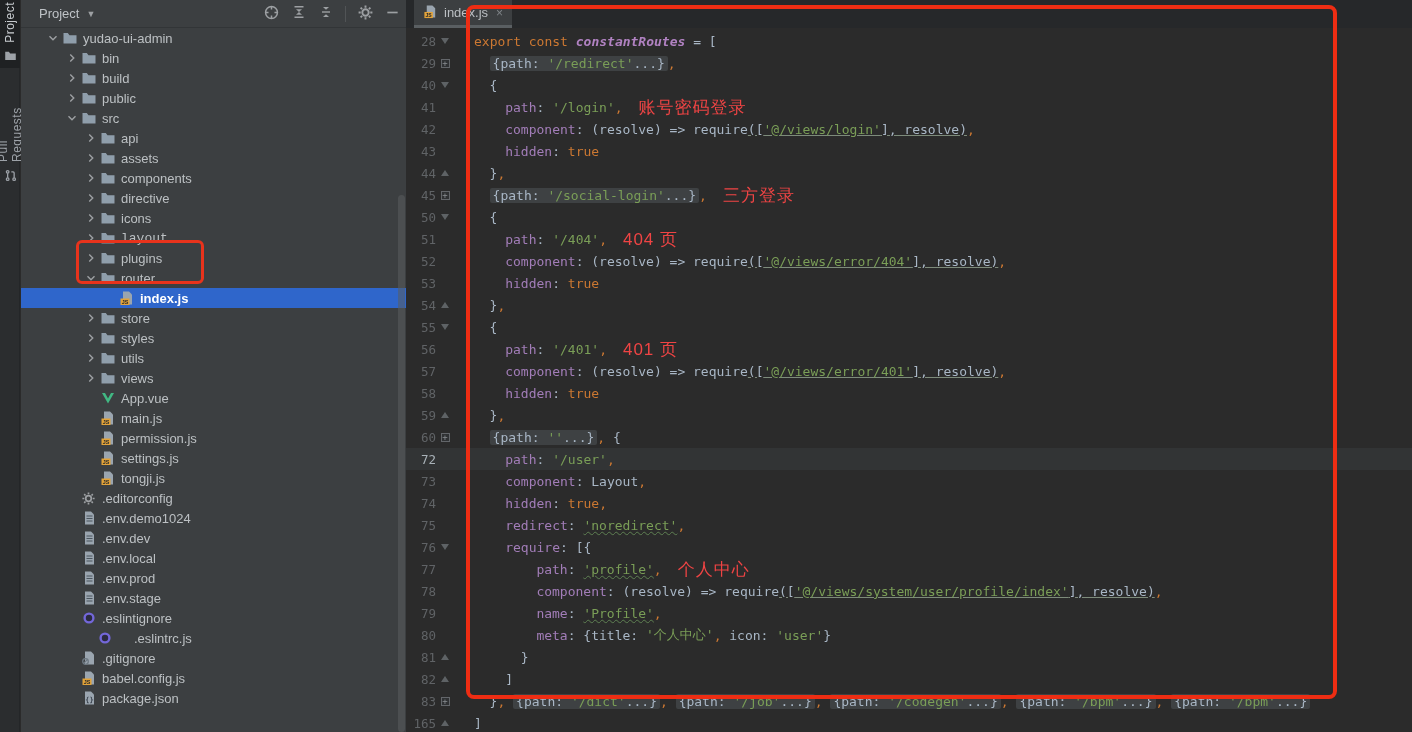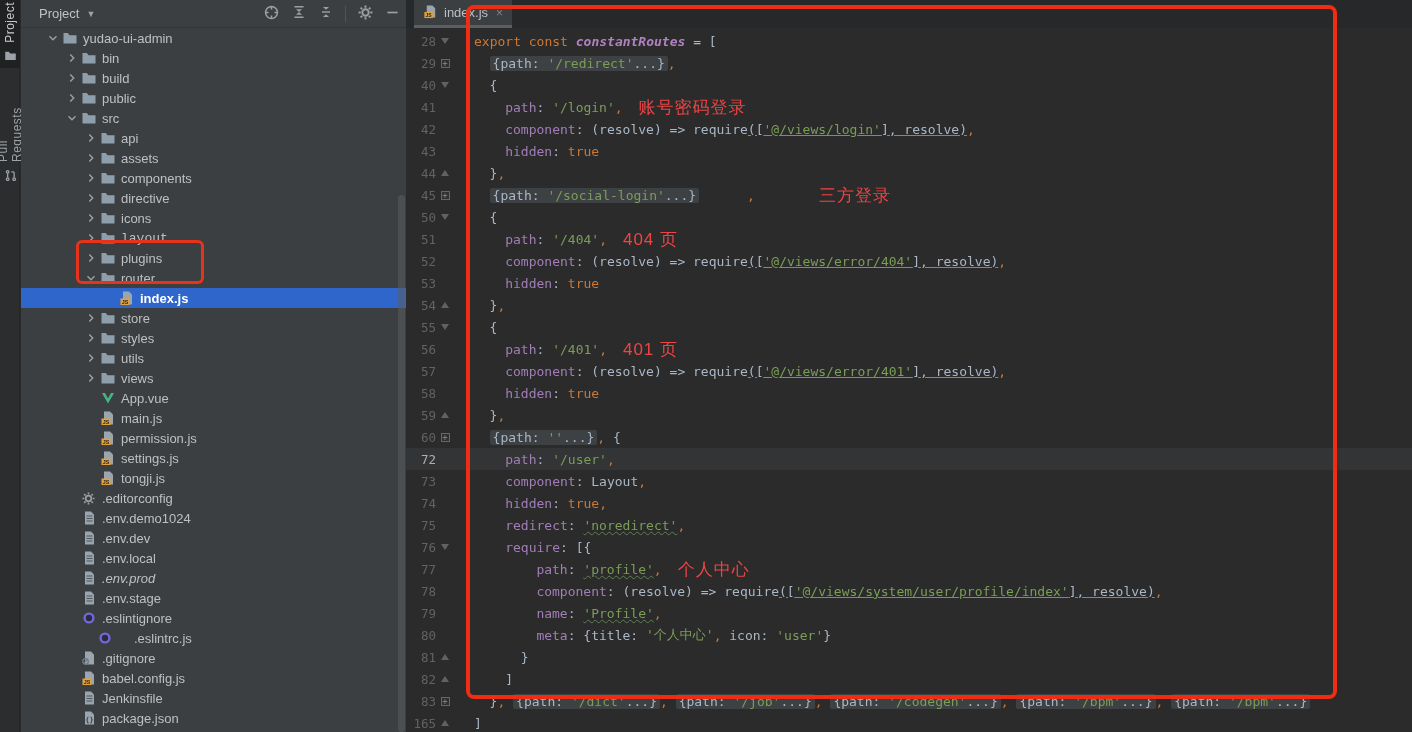--- a/index.html
+++ b/index.html
@@ -445,21 +445,21 @@
         <div class="trow" style="padding-left: 43px;">
           <span class="chev"></span>
           <span class="ticon">
             <svg width="16" height="16" viewBox="0 0 16 16">
               <path d="M4 1.5 H10 L13 4.5 V14.5 H4 Z" fill="#9AA5AF"></path>
               <path d="M5.5 6 H11.5 M5.5 8.5 H11.5 M5.5 11 H11.5" stroke="#4B565F" stroke-width="1.2"></path>
             </svg>
           </span>
           <span>.env.local</span>
         </div>
-        <div class="trow" style="padding-left: 43px; font-style: italic;">
+        <div class="trow" style="padding-left: 43px;">
           <span class="chev"></span>
           <span class="ticon">
             <svg width="16" height="16" viewBox="0 0 16 16">
               <path d="M4 1.5 H10 L13 4.5 V14.5 H4 Z" fill="#9AA5AF"></path>
               <path d="M5.5 6 H11.5 M5.5 8.5 H11.5 M5.5 11 H11.5" stroke="#4B565F" stroke-width="1.2"></path>
             </svg>
           </span>
           <span>.env.prod</span>
         </div>
         <div class="trow" style="padding-left: 43px;">
@@ -504,30 +504,20 @@
         <div class="trow" style="padding-left: 43px;">
           <span class="chev"></span>
           <span class="ticon">
             <svg width="16" height="16" viewBox="0 0 16 16">
               <path d="M4 1.5 H10 L13 4.5 V14.5 H4 Z" fill="#9AA5AF"></path>
               <rect x="1.5" y="8.5" width="9" height="6.5" fill="#E2A33A"></rect>
               <text x="6" y="13.6" font-size="5.4" font-weight="bold" fill="#23262A" text-anchor="middle" font-family="Liberation Sans, sans-serif">JS</text>
             </svg>
           </span>
           <span>babel.config.js</span>
-        </div>
-        <div class="trow" style="padding-left: 43px;">
-          <span class="chev"></span>
-          <span class="ticon">
-            <svg width="16" height="16" viewBox="0 0 16 16">
-              <path d="M4 1.5 H10 L13 4.5 V14.5 H4 Z" fill="#9AA5AF"></path>
-              <path d="M5.5 6 H11.5 M5.5 8.5 H11.5 M5.5 11 H11.5" stroke="#4B565F" stroke-width="1.2"></path>
-            </svg>
-          </span>
-          <span>Jenkinsfile</span>
         </div>
         <div class="trow" style="padding-left: 43px;">
           <span class="chev"></span>
           <span class="ticon">
             <svg width="16" height="16" viewBox="0 0 16 16">
               <path d="M4 1.5 H10 L13 4.5 V14.5 H4 Z" fill="#9AA5AF"></path>
               <text x="8.5" y="12" font-size="7" font-weight="bold" fill="#3C4550" text-anchor="middle" font-family="DejaVu Sans Mono, monospace">{}</text>
             </svg>
           </span>
           <span>package.json</span>
@@ -554,21 +544,21 @@
     </div>
     <div class="code-area" id="code-area">
         <div style="height: 2px;"></div>
         <div class="crow"><span class="lnum">28</span><span class="mkslot"><span class="mk-down"></span></span><div class="ct" style="padding-left: 20px;"><span class="tk">export const </span><span class="tn">constantRoutes</span><span class="tw"> = [</span></div></div>
         <div class="crow"><span class="lnum">29</span><span class="mkslot"><span class="mk-plus">+</span></span><div class="ct" style="padding-left: 35.6px;"><span class="chip"><span class="tw">{path: </span><span class="ts">'/redirect'</span><span class="tw">...}</span></span><span class="tk">,</span></div></div>
         <div class="crow"><span class="lnum">40</span><span class="mkslot"><span class="mk-down"></span></span><div class="ct" style="padding-left: 35.6px;"><span class="tw">{</span></div></div>
         <div class="crow"><span class="lnum">41</span><span class="mkslot"></span><div class="ct" style="padding-left: 51.2px;"><span class="tp">path</span><span class="tw">: </span><span class="ts">'/login'</span><span class="tk">,</span><span class="ann">账号密码登录</span></div></div>
         <div class="crow"><span class="lnum">42</span><span class="mkslot"></span><div class="ct" style="padding-left: 51.2px;"><span class="tp">component</span><span class="tw">: (resolve) =&gt; require</span><span class="tw fu">([</span><span class="ts fu">'@/views/login'</span><span class="tw fu">], resolve)</span><span class="tk">,</span></div></div>
         <div class="crow"><span class="lnum">43</span><span class="mkslot"></span><div class="ct" style="padding-left: 51.2px;"><span class="tp">hidden</span><span class="tw">: </span><span class="tk">true</span></div></div>
         <div class="crow"><span class="lnum">44</span><span class="mkslot"><span class="mk-up"></span></span><div class="ct" style="padding-left: 35.6px;"><span class="tw">}</span><span class="tk">,</span></div></div>
-        <div class="crow"><span class="lnum">45</span><span class="mkslot"><span class="mk-plus">+</span></span><div class="ct" style="padding-left: 35.6px; gap: 48px;"><span class="chip"><span class="tw">{path: </span><span class="ts">'/social-login'</span><span class="tw">...}</span></span><span class="tk">,</span><span class="ann">三方登录</span></div></div>
+        <div class="crow"><span class="lnum">45</span><span class="mkslot"><span class="mk-plus">+</span></span><div class="ct" style="padding-left: 35.6px;"><span class="chip"><span class="tw">{path: </span><span class="ts">'/social-login'</span><span class="tw">...}</span></span><span class="tk">,</span><span class="ann">三方登录</span></div></div>
         <div class="crow"><span class="lnum">50</span><span class="mkslot"><span class="mk-down"></span></span><div class="ct" style="padding-left: 35.6px;"><span class="tw">{</span></div></div>
         <div class="crow"><span class="lnum">51</span><span class="mkslot"></span><div class="ct" style="padding-left: 51.2px;"><span class="tp">path</span><span class="tw">: </span><span class="ts">'/404'</span><span class="tk">,</span><span class="ann">404 页</span></div></div>
         <div class="crow"><span class="lnum">52</span><span class="mkslot"></span><div class="ct" style="padding-left: 51.2px;"><span class="tp">component</span><span class="tw">: (resolve) =&gt; require</span><span class="tw fu">([</span><span class="ts fu">'@/views/error/404'</span><span class="tw fu">], resolve)</span><span class="tk">,</span></div></div>
         <div class="crow"><span class="lnum">53</span><span class="mkslot"></span><div class="ct" style="padding-left: 51.2px;"><span class="tp">hidden</span><span class="tw">: </span><span class="tk">true</span></div></div>
         <div class="crow"><span class="lnum">54</span><span class="mkslot"><span class="mk-up"></span></span><div class="ct" style="padding-left: 35.6px;"><span class="tw">}</span><span class="tk">,</span></div></div>
         <div class="crow"><span class="lnum">55</span><span class="mkslot"><span class="mk-down"></span></span><div class="ct" style="padding-left: 35.6px;"><span class="tw">{</span></div></div>
         <div class="crow"><span class="lnum">56</span><span class="mkslot"></span><div class="ct" style="padding-left: 51.2px;"><span class="tp">path</span><span class="tw">: </span><span class="ts">'/401'</span><span class="tk">,</span><span class="ann">401 页</span></div></div>
         <div class="crow"><span class="lnum">57</span><span class="mkslot"></span><div class="ct" style="padding-left: 51.2px;"><span class="tp">component</span><span class="tw">: (resolve) =&gt; require</span><span class="tw fu">([</span><span class="ts fu">'@/views/error/401'</span><span class="tw fu">], resolve)</span><span class="tk">,</span></div></div>
         <div class="crow"><span class="lnum">58</span><span class="mkslot"></span><div class="ct" style="padding-left: 51.2px;"><span class="tp">hidden</span><span class="tw">: </span><span class="tk">true</span></div></div>
         <div class="crow"><span class="lnum">59</span><span class="mkslot"><span class="mk-up"></span></span><div class="ct" style="padding-left: 35.6px;"><span class="tw">}</span><span class="tk">,</span></div></div>

